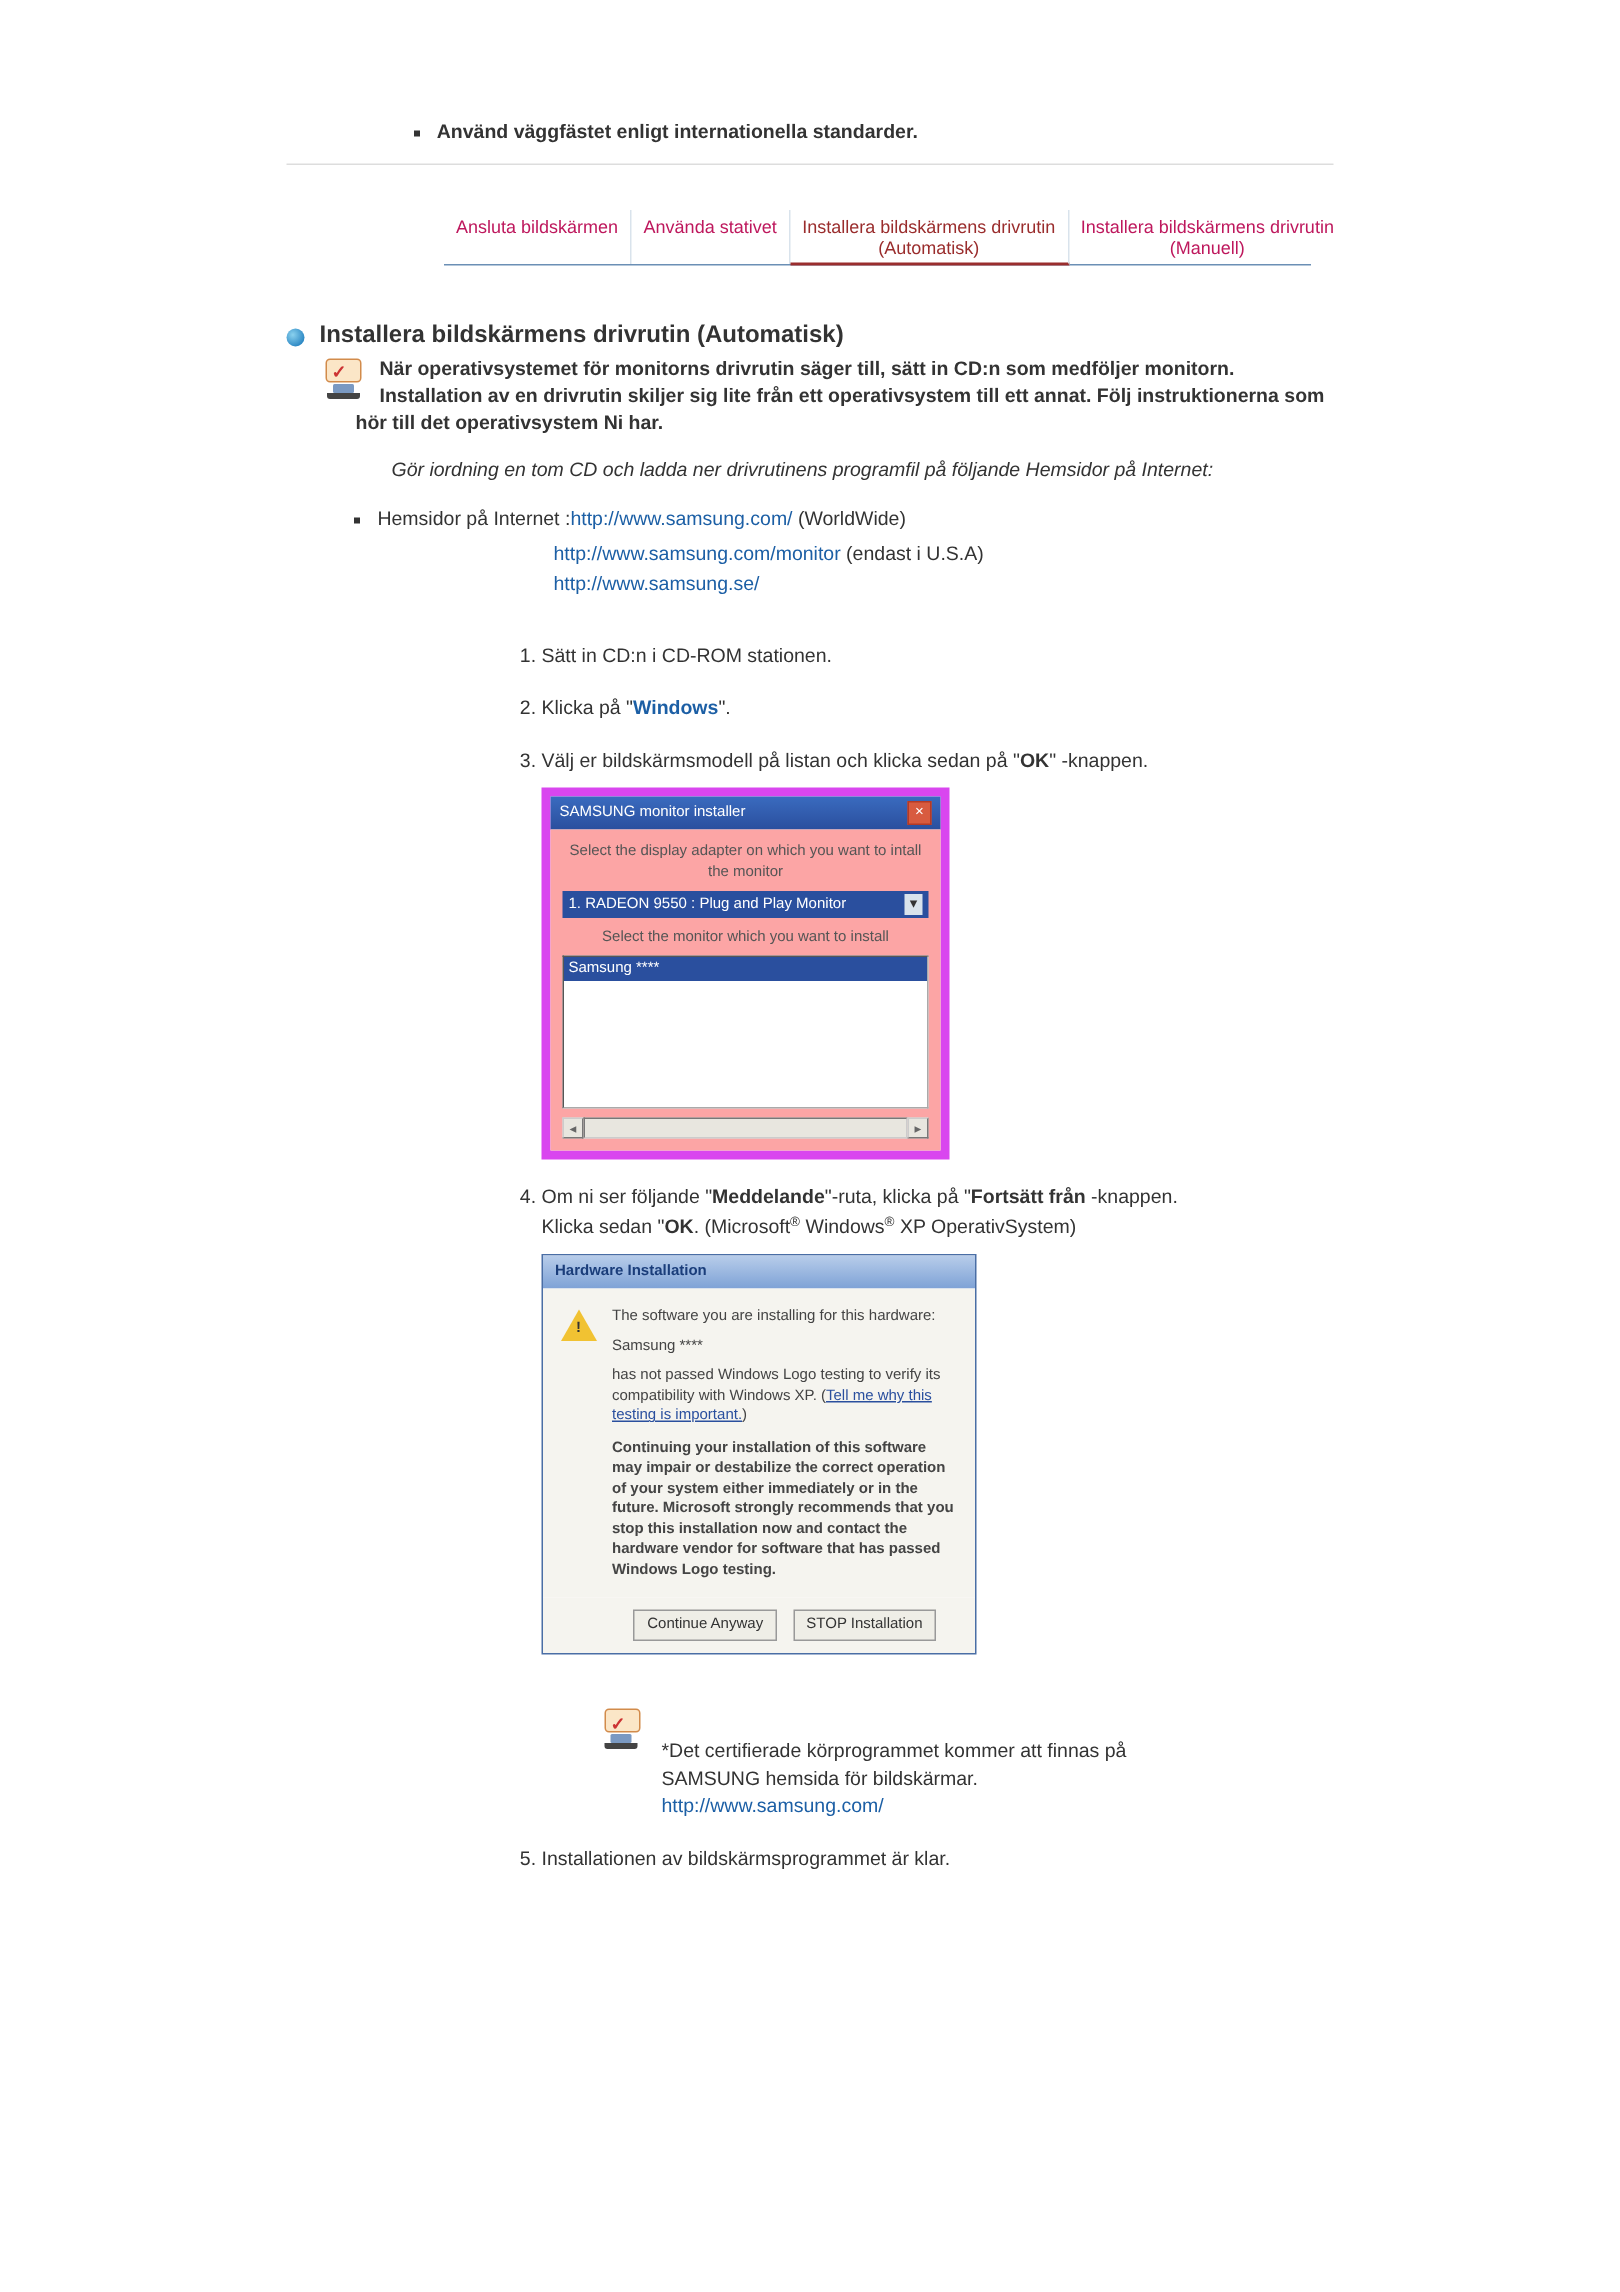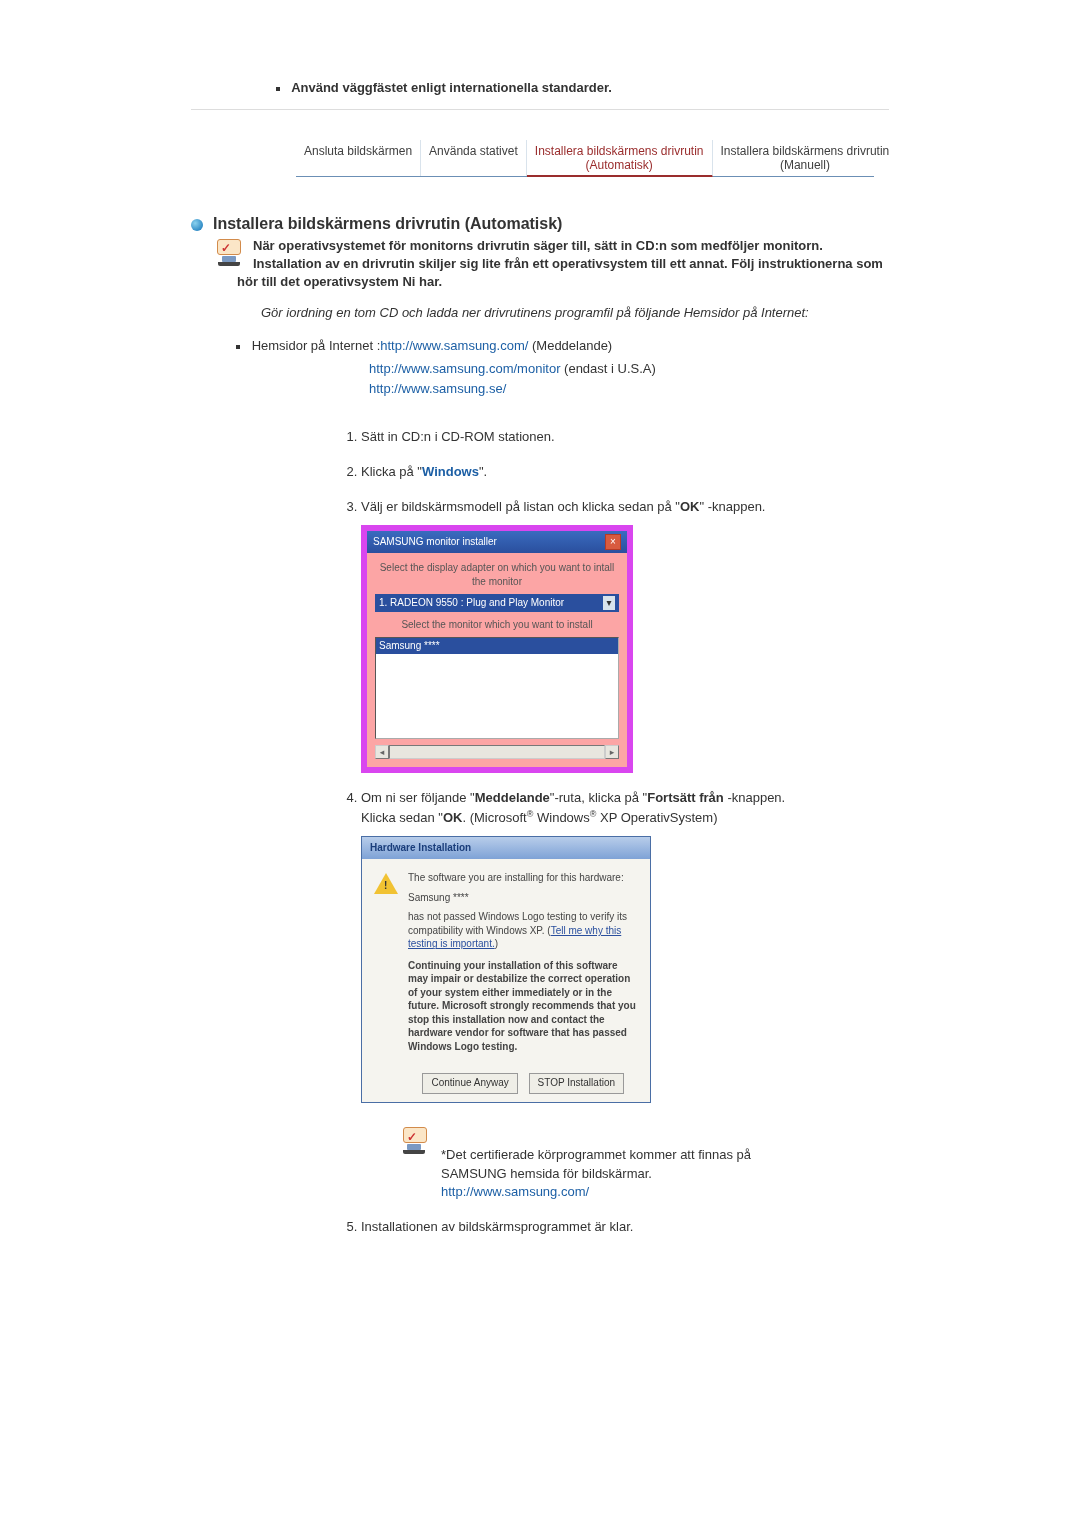--- a/index.html
+++ b/index.html
@@ -39,21 +39,21 @@
   .tabs-wrap {
     margin: 0 110px 0 200px;
   }
   .tabs {
     display: flex;
     border-bottom: 1px solid #6b8fb5;
   }
   .tab {
     padding: 4px 8px;
     font-size: 12px;
-    color: #404040;
+    color: #be185d;
     text-align: center;
     border-right: 1px solid #d9e3ec;
     white-space: nowrap;
   }
   .tab.active {
     color: #9a2d2d;
     border-bottom: 2px solid #9a2d2d;
     margin-bottom: -1px;
     padding-bottom: 3px;
   }
@@ -185,21 +185,21 @@
   }
   .hscroll { display:flex; }
   .hscroll .track { flex:1; height:12px; background:#e8e6df; border:1px inset #ccc;}
   .hscroll .sq { width:12px; height:12px; background:#e8e6df; border:1px outset #ccc; text-align:center; font-size:9px; color:#666;}
 
   
   .hwdlg {
     width: 288px;
     border: 1px solid #4a6ea5;
     font-size: 10px;
-    margin: 8px 0 24px 0;
+    margin: 8px 0 36px 0;
   }
   .hwdlg-title {
     background: linear-gradient(#b8cdea, #7ea2d6);
     color: #1a3d7a;
     font-weight: bold;
     padding: 4px 8px;
   }
   .hwdlg-body {
     background: #f5f4ef;
     padding: 12px;
@@ -304,21 +304,21 @@
       <div class="disk-bot"></div>
       <div class="disk-base"></div>
     </div>
     <div class="bold-para">När operativsystemet för monitorns drivrutin säger till, sätt in CD:n som medföljer monitorn. Installation av en drivrutin skiljer sig lite från ett operativsystem till ett annat. Följ instruktionerna som hör till det operativsystem Ni har.</div>
     <div style="clear:both"></div>
 
     <div class="para">Gör iordning en tom CD och ladda ner drivrutinens programfil på följande Hemsidor på Internet:</div>
 
     <div class="sub-bullet">
       <span class="dot"></span>
-      <span>Hemsidor på Internet :</span><span class="link">http://www.samsung.com/</span><span> (Meddelande)</span>
+      <span>Hemsidor på Internet :</span><span class="link">http://www.samsung.com/</span><span> (WorldWide)</span>
     </div>
     <div class="indent-links">
       <span class="link">http://www.samsung.com/monitor</span><span> (endast i U.S.A)</span><br>
       <span class="link">http://www.samsung.se/</span>
     </div>
 
     <ol class="steps">
       <li>Sätt in CD:n i CD-ROM stationen.</li>
 
       <li>

